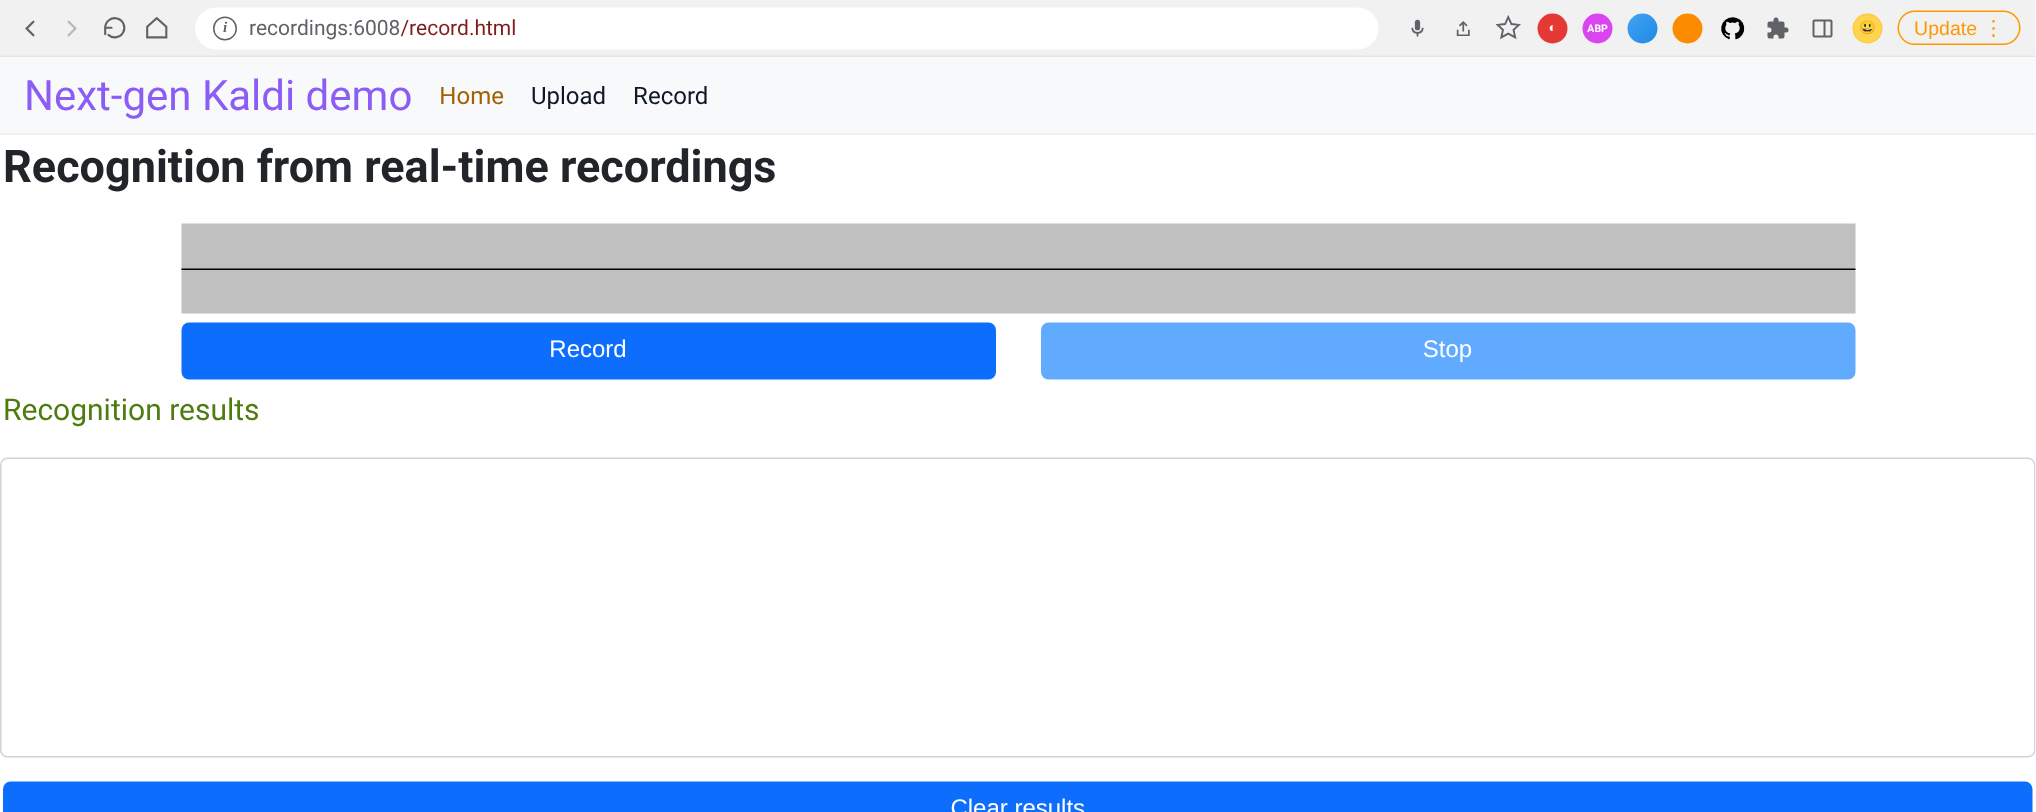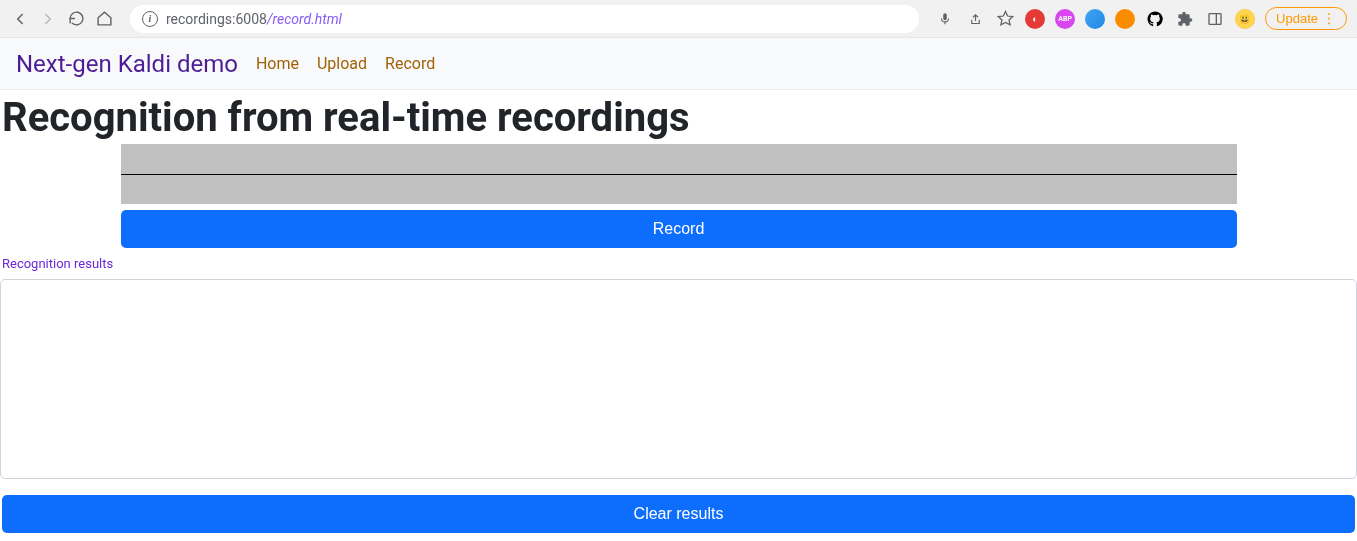--- a/index.html
+++ b/index.html
@@ -60,22 +60,21 @@
       font-weight: bold;
       color: #5f6368;
       font-family: serif;
       font-style: italic;
     }
     .url-text {
       font-size: 14px;
       color: #5f6368;
     }
     .url-path {
-      color: #8b5cf6;
-      font-style: italic;
+      color: #7f1d1d;
     }
     .right-icons {
       display: flex;
       align-items: center;
       gap: 10px;
     }
     .toolbar-icon {
       width: 20px;
       height: 20px;
       display: flex;
@@ -122,40 +121,40 @@
     .navbar {
       height: 52px;
       background: #f8f9fa;
       display: flex;
       align-items: center;
       padding: 0 16px;
       gap: 18px;
       border-bottom: 1px solid #eee;
     }
     .brand {
-      font-size: 24px;
-      color: #4c1d95;
+      font-size: 28px;
+      color: #8b5cf6;
       font-weight: 400;
     }
     .nav-link {
       font-size: 16px;
-      color: #a16207;
+      color: #0f172a;
       cursor: pointer;
     }
     .nav-link.active {
       color: #a16207;
     }
     
     
     .page-title {
-      font-size: 40px;
+      font-size: 30px;
       font-weight: 700;
       color: #212529;
       margin-top: 4px;
-      margin-bottom: 3px;
+      margin-bottom: 20px;
       padding: 0 2px;
     }
     .container {
       max-width: 1140px;
       margin: 0 auto;
       padding: 0 12px;
     }
     .waveform {
       height: 60px;
       background: #c0c0c0;
@@ -188,23 +187,23 @@
       justify-content: center;
     }
     .btn-primary {
       background: #0d6efd;
     }
     .btn-disabled {
       background: #58a7ff;
       opacity: 0.95;
     }
     .section-label {
-      font-size: 13px;
-      color: #6d28d9;
-      margin-bottom: 8px;
+      font-size: 20px;
+      color: #4d7c0f;
+      margin-bottom: 20px;
       padding: 0 2px;
     }
     .results-area {
       width: 100%;
       height: 200px;
       border: 1px solid #ced4da;
       border-radius: 5px;
       background: #fff;
       margin-bottom: 12px;
       padding: 8px;
@@ -307,20 +306,21 @@
 </div>
 
 <h1 class="page-title">Recognition from real-time recordings</h1>
 
 <div class="container">
   <div class="waveform">
     <div class="waveform-line"></div>
   </div>
   <div class="btn-row">
     <button class="btn btn-primary">Record</button>
+    <button class="btn btn-disabled">Stop</button>
   </div>
 </div>
 
 <div class="section-label">Recognition results</div>
 <textarea class="results-area" style=""></textarea>
 <button class="clear-btn">Clear results</button>
 
 
 
 

